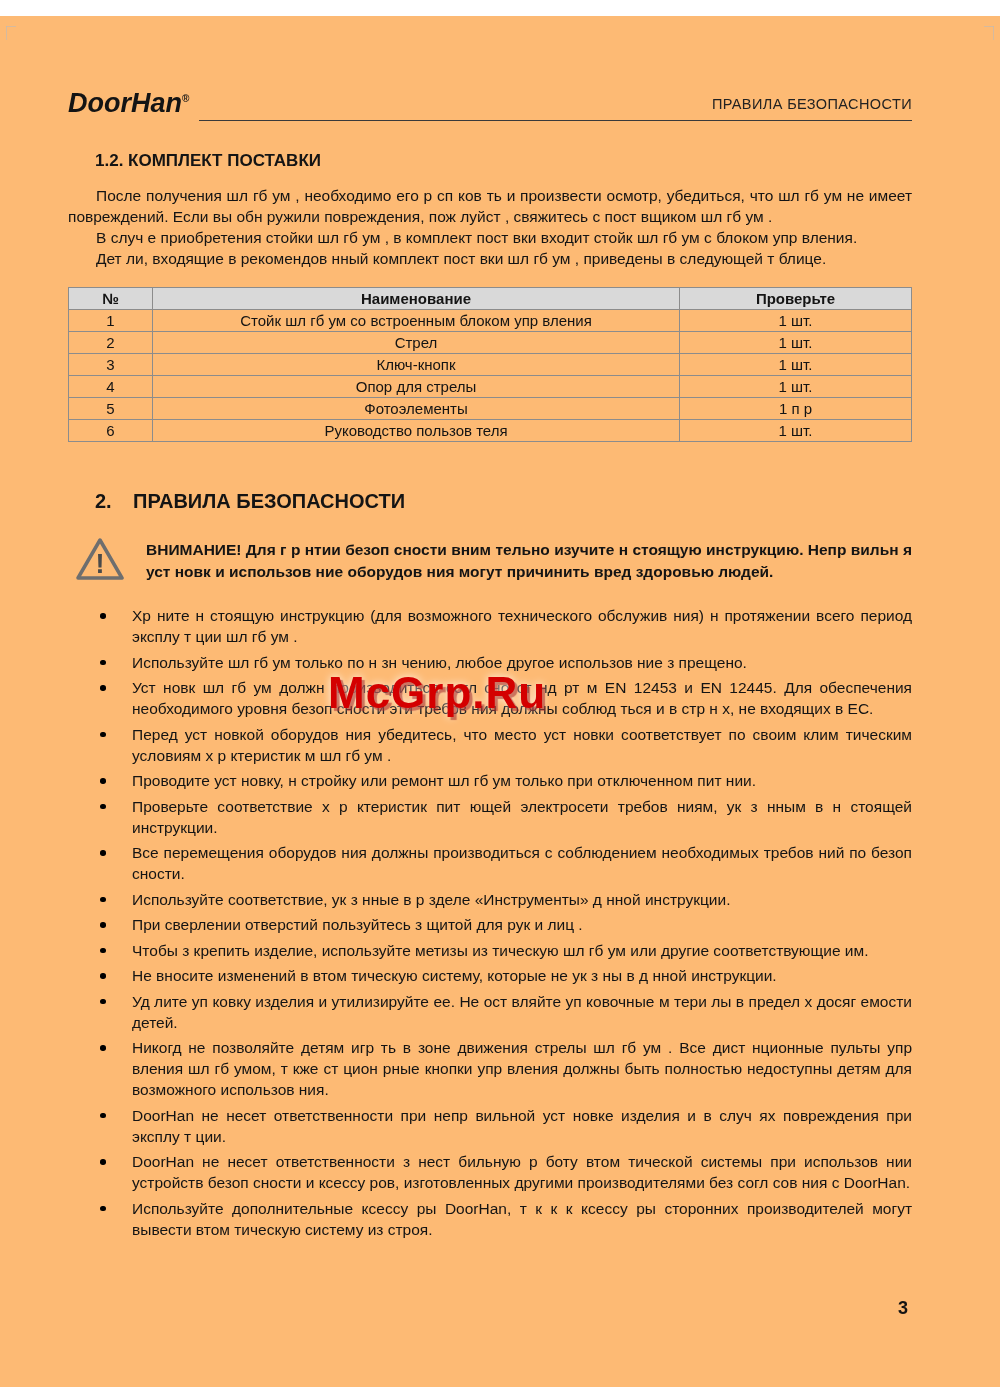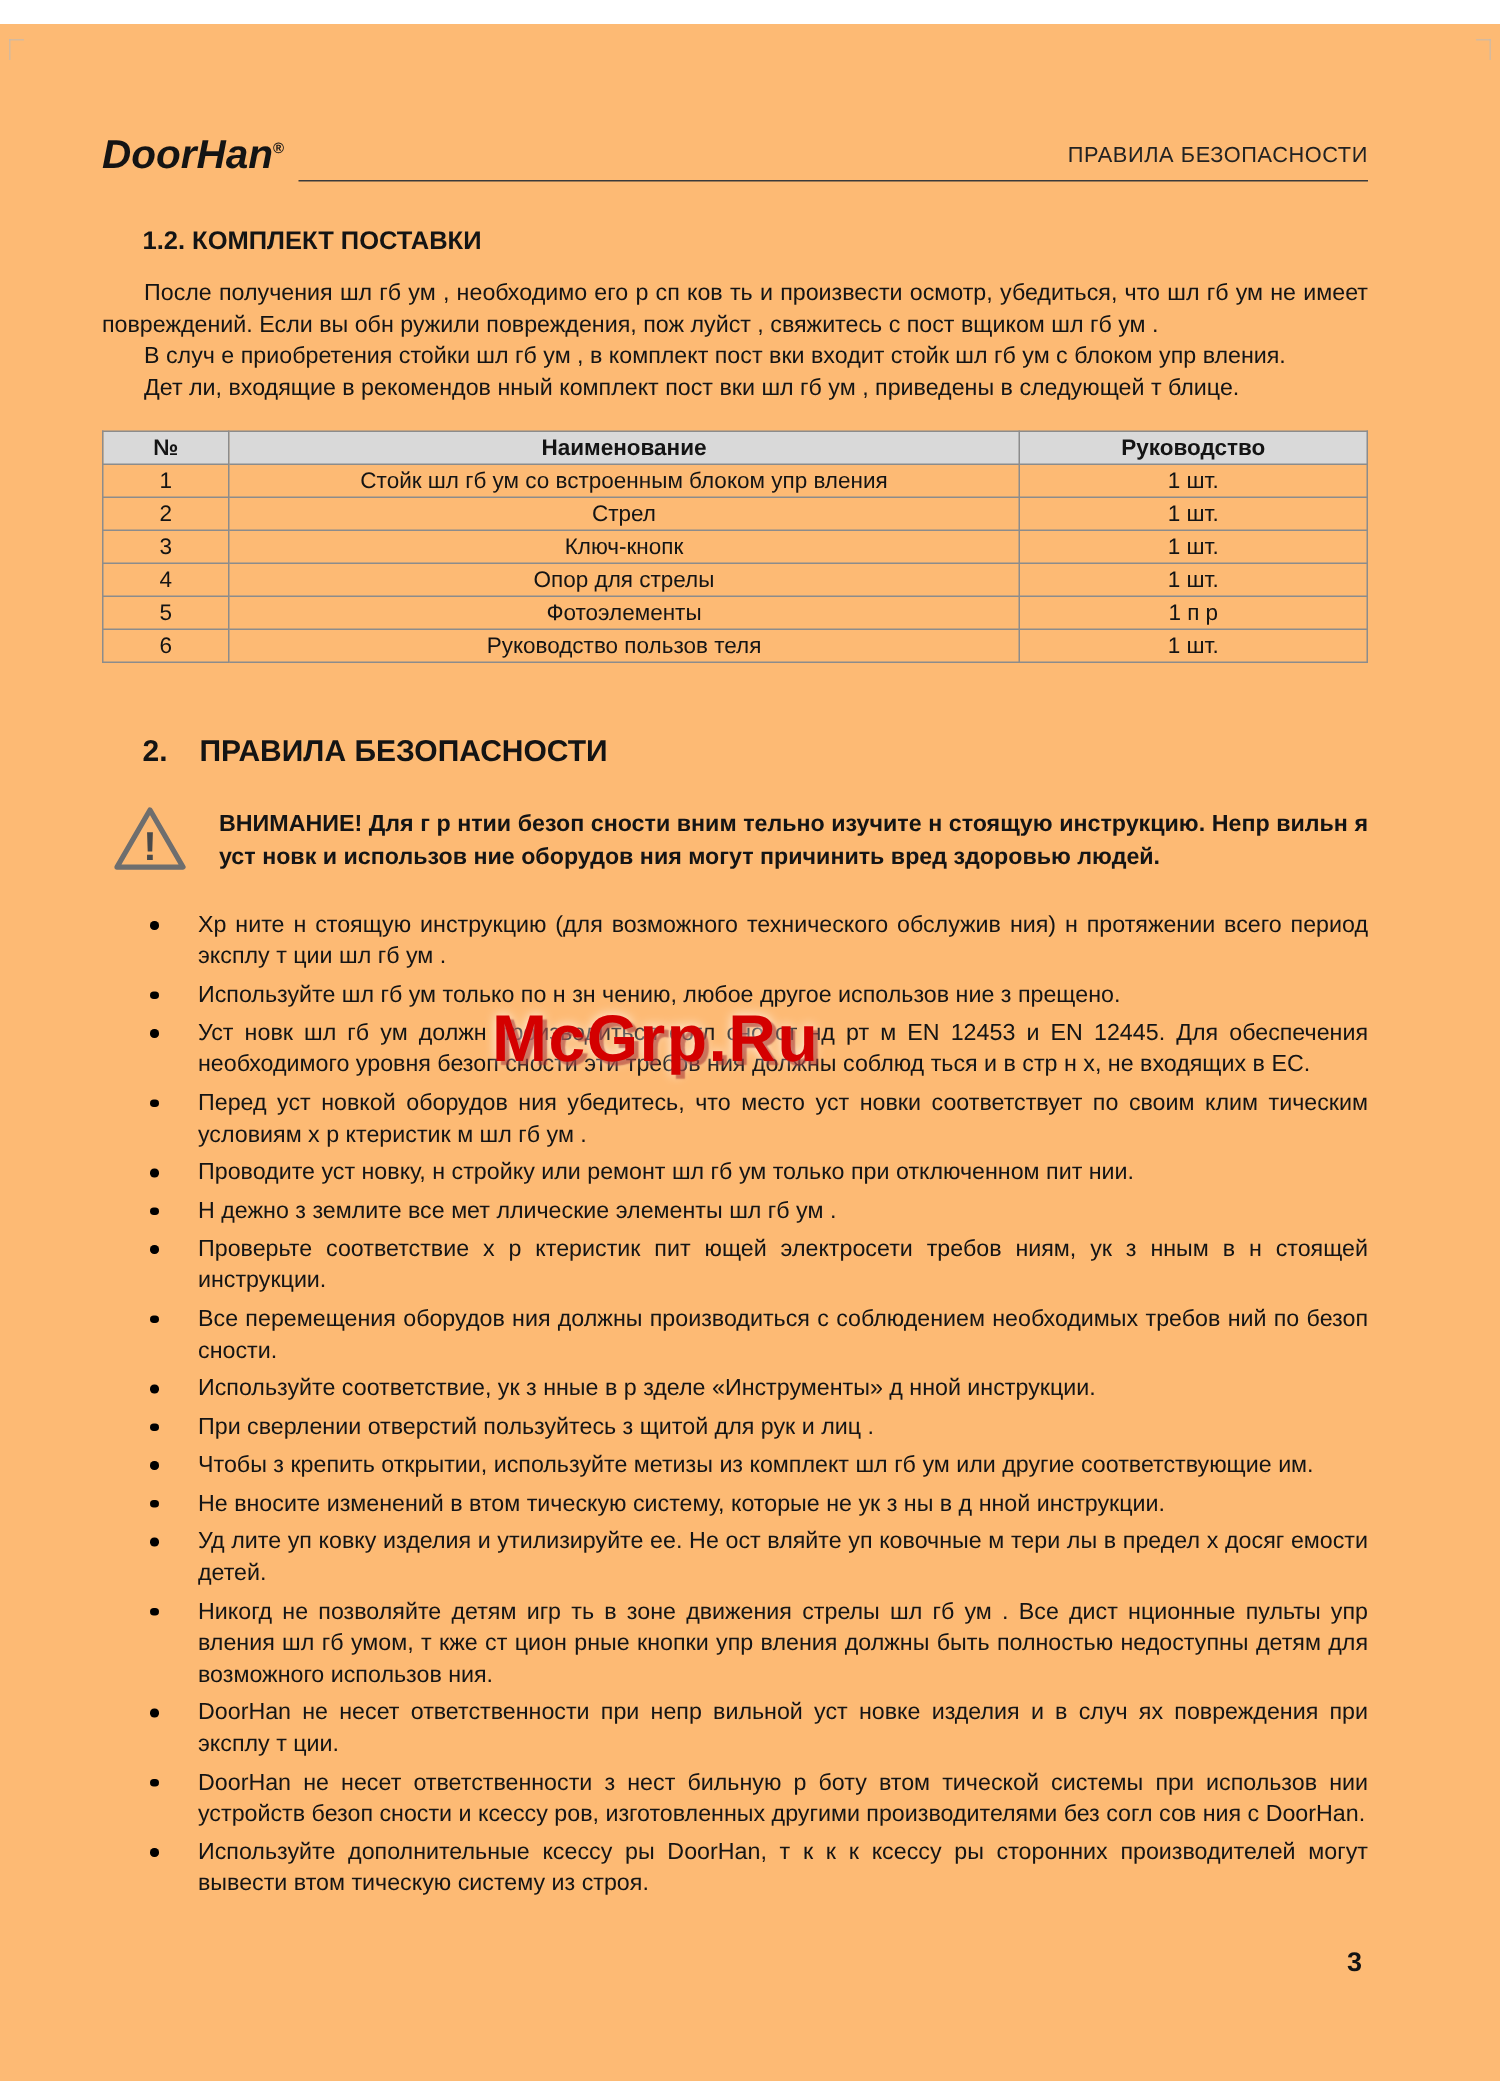--- a/index.html
+++ b/index.html
@@ -114,21 +114,21 @@
     <table class="kit-table">
       <colgroup>
         <col style="width:84px">
         <col>
         <col style="width:232px">
       </colgroup>
       <thead>
         <tr>
           <th>№</th>
           <th>Наименование</th>
-          <th>Руководство</th>
+          <th>Проверьте</th>
         </tr>
       </thead>
       <tbody>
           <tr>
             <td>1</td>
             <td>Стойк  шл гб ум  со встроенным блоком упр вления</td>
             <td>1 шт.</td>
           </tr>
           <tr>
             <td>2</td>
@@ -175,26 +175,25 @@
         <span>Для г р нтии безоп сности вним тельно изучите н стоящую инструкцию. Непр вильн я уст новк  и использов ние оборудов ния могут причинить вред здоровью людей.</span>
       </div>
     </div>
 
     <ul class="rules">
         <li>Хр ните н стоящую инструкцию (для возможного технического обслужив ния) н  протяжении всего период  эксплу т ции шл гб ум .</li>
         <li>Используйте шл гб ум только по н зн чению, любое другое использов ние з прещено.</li>
         <li>Уст новк  шл гб ум  должн  производиться согл сно ст нд рт м EN 12453 и EN 12445. Для обеспечения необходимого уровня безоп сности эти требов ния должны соблюд ться и в стр н х, не входящих в ЕС.</li>
         <li>Перед уст новкой оборудов ния убедитесь, что место уст новки соответствует по своим клим тическим условиям х р ктеристик м шл гб ум .</li>
         <li>Проводите уст новку, н стройку или ремонт шл гб ум  только при отключенном пит нии.</li>
-        <li>Н дежно з землите все мет ллические элементы шл гб ум .</li>
         <li>Проверьте соответствие х р ктеристик пит ющей электросети требов ниям, ук з нным в н стоящей инструкции.</li>
         <li>Все перемещения оборудов ния должны производиться с соблюдением необходимых требов ний по безоп сности.</li>
         <li>Используйте соответствие, ук з нные в р зделе «Инструменты» д нной инструкции.</li>
         <li>При сверлении отверстий пользуйтесь з щитой для рук и лиц .</li>
-        <li>Чтобы з крепить открытии, используйте метизы из комплект  шл гб ум  или другие соответствующие им.</li>
+        <li>Чтобы з крепить изделие, используйте метизы из тическую  шл гб ум  или другие соответствующие им.</li>
         <li>Не вносите изменений в  втом тическую систему, которые не ук з ны в д нной инструкции.</li>
         <li>Уд лите уп ковку изделия и утилизируйте ее. Не ост вляйте уп ковочные м тери лы в предел х досяг емости детей.</li>
         <li>Никогд  не позволяйте детям игр ть в зоне движения стрелы шл гб ум . Все дист нционные пульты упр вления шл гб умом,  т кже ст цион рные кнопки упр вления должны быть полностью недоступны детям для возможного использов ния.</li>
         <li>DoorHan не несет ответственности при непр вильной уст новке изделия и в случ ях повреждения при эксплу т ции.</li>
         <li>DoorHan не несет ответственности з  нест бильную р боту  втом тической системы при использов нии устройств безоп сности и  ксессу ров, изготовленных другими производителями без согл сов ния с DoorHan.</li>
         <li>Используйте дополнительные  ксессу ры DoorHan, т к к к  ксессу ры сторонних производителей могут вывести  втом тическую систему из строя.</li>
       </ul>
 
   </div>
 

